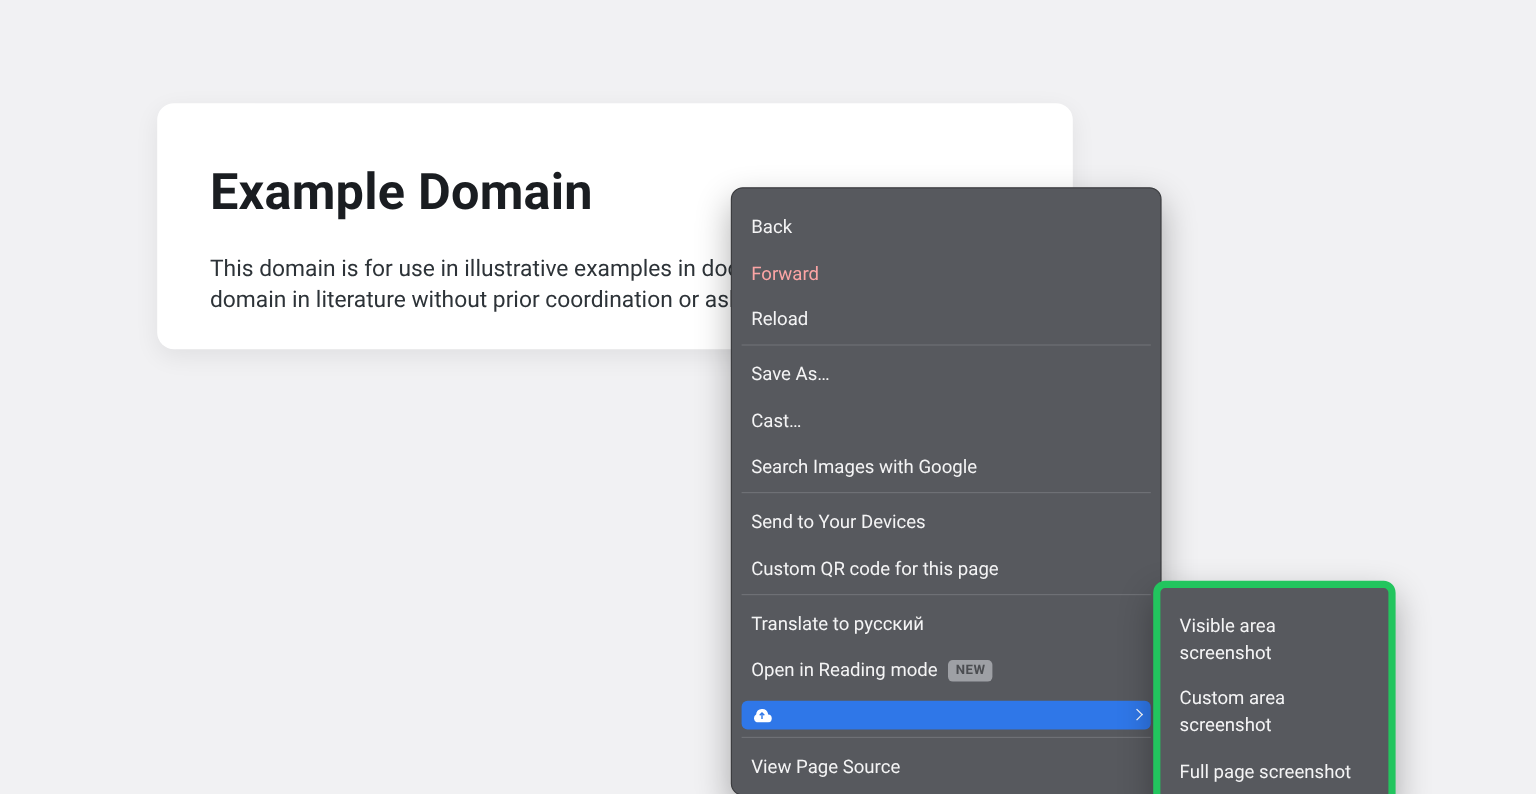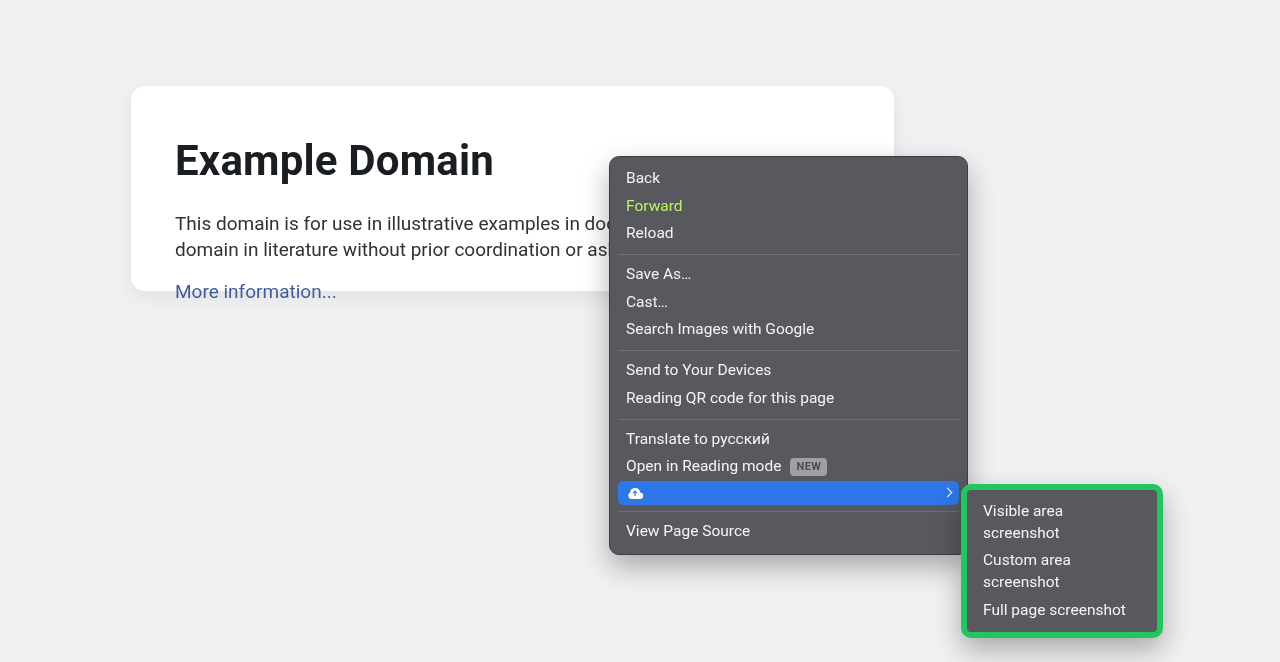--- a/index.html
+++ b/index.html
@@ -54,22 +54,23 @@
     }
     .cm-item {
       display: flex;
       align-items: center;
       padding: 3px 8px;
       font-size: 15.5px;
       color: #f4f4f5;
       border-radius: 5px;
       line-height: 1.4;
       position: relative;
+      margin-top: 11px;
     }
-    .cm-item.disabled { color: #bef264; }
+    .cm-item.disabled { color: #fca5a5; }
     .cm-sep {
       height: 1px;
       background: #6e7075;
       margin: 6px 0;
     }
     .cm-item.highlighted {
       background: #2f77e8;
       color: #ffffff;
     }
     .badge {
@@ -119,34 +120,33 @@
       padding: 8px;
       box-shadow: 0 12px 28px rgba(0,0,0,0.30);
     }
   </style>
 </head>
 <body>
 
 <div class="card">
   <h1>Example Domain</h1>
   <p>This domain is for use in illustrative examples in documents. You may use this domain in literature without prior coordination or asking for permission.</p>
-  <a href="#">More information...</a>
 </div>
 
 <div class="context-menu">
   <div class="cm-item">Back</div>
   <div class="cm-item disabled">Forward</div>
   <div class="cm-item">Reload</div>
   <div class="cm-sep"></div>
   <div class="cm-item">Save As…</div>
   <div class="cm-item">Cast…</div>
   <div class="cm-item">Search Images with Google</div>
   <div class="cm-sep"></div>
   <div class="cm-item">Send to Your Devices</div>
-  <div class="cm-item">Reading QR code for this page</div>
+  <div class="cm-item">Custom QR code for this page</div>
   <div class="cm-sep"></div>
   <div class="cm-item">Translate to русский</div>
   <div class="cm-item">
     <span>Open in Reading mode</span>
     <span class="badge">New</span>
   </div>
   <div class="cm-item highlighted">
     <span class="cm-icon">
       <svg class="cloud-svg" viewBox="0 0 24 18">
         <path d="M19 8.1A7 7 0 0 0 5.2 9 5 5 0 0 0 6 18h12.5a4.5 4.5 0 0 0 .5-9z M12 6l3.2 3.2-1.1 1.1L12.8 9v5h-1.6V9l-1.3 1.3-1.1-1.1L12 6z" fill="#fff"></path>

